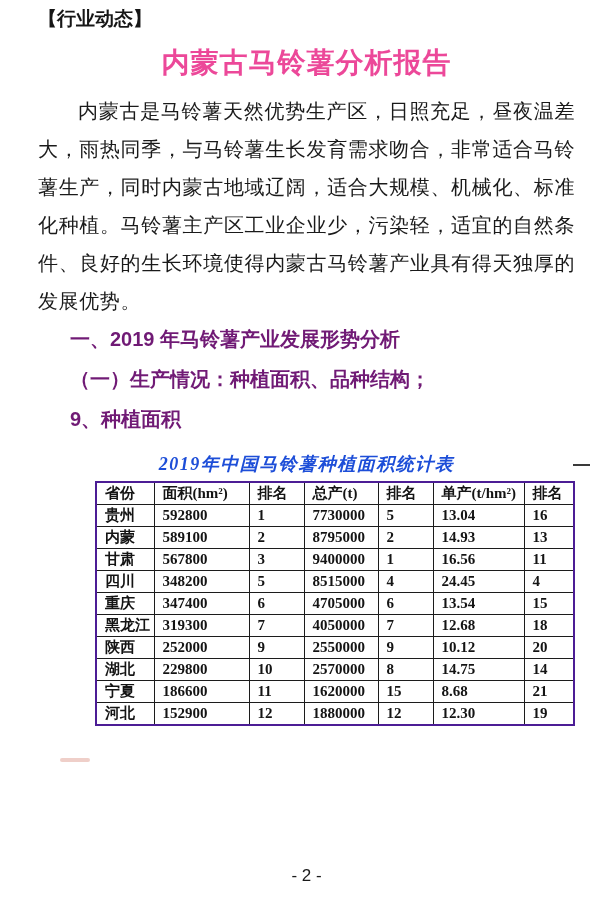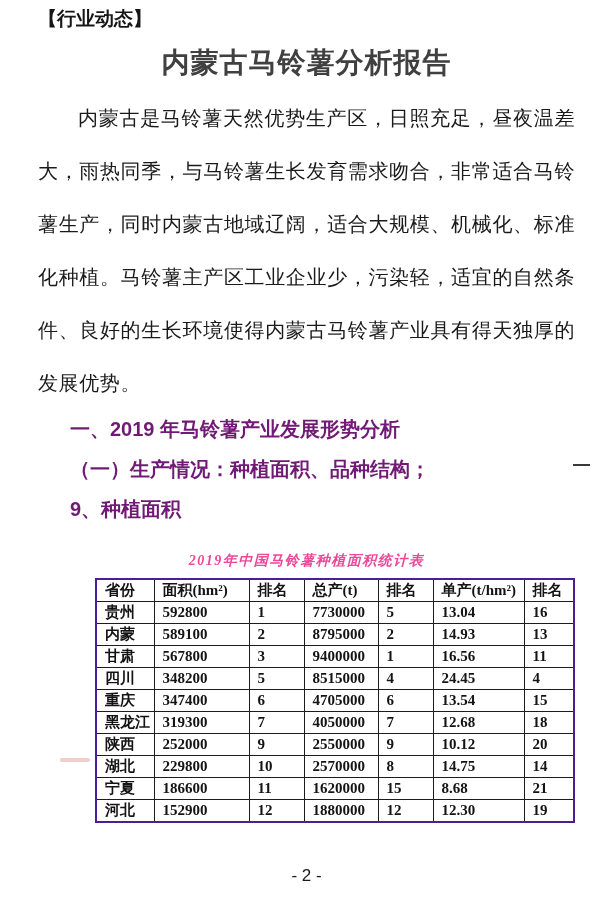--- a/index.html
+++ b/index.html
@@ -21,51 +21,51 @@
     line-height: 26px;
     color: #161616;
   }
   .doc-title {
     margin-top: 13px;
     text-align: center;
     font-weight: bold;
     font-size: 28px;
     line-height: 36px;
     letter-spacing: 1px;
-    color: #404040;
+    color: #ec4899;
   }
   .body-paragraph {
     margin-top: 11px;
     font-size: 20px;
-    line-height: 53px;
+    line-height: 38px;
     letter-spacing: 0.6px;
     text-align: justify;
     text-indent: 2em;
     color: #1a1a1a;
   }
   .heading {
     font-family: "Liberation Sans", "DejaVu Sans", sans-serif;
     font-weight: bold;
     font-size: 20px;
     line-height: 38px;
     text-indent: 1.6em;
     color: #701a75;
   }
   .heading.h2 { margin-top: 2px; }
   .heading.h3 { margin-top: 2px; }
 
   .table-title {
-    margin-top: 23px;
+    margin-top: 16px;
     text-align: center;
     font-weight: bold;
     font-style: italic;
-    font-size: 14px;
+    font-size: 18px;
     line-height: 20px;
     letter-spacing: 1.5px;
-    color: #ec4899;
+    color: #1d4ed8;
   }
 
   .stat-table {
     border-collapse: collapse;
     margin: 7px 0 0 57px;
     table-layout: fixed;
     width: 480px;
   }
   .stat-table th, .stat-table td {
     border: 1.5px solid #1c1c1c;

